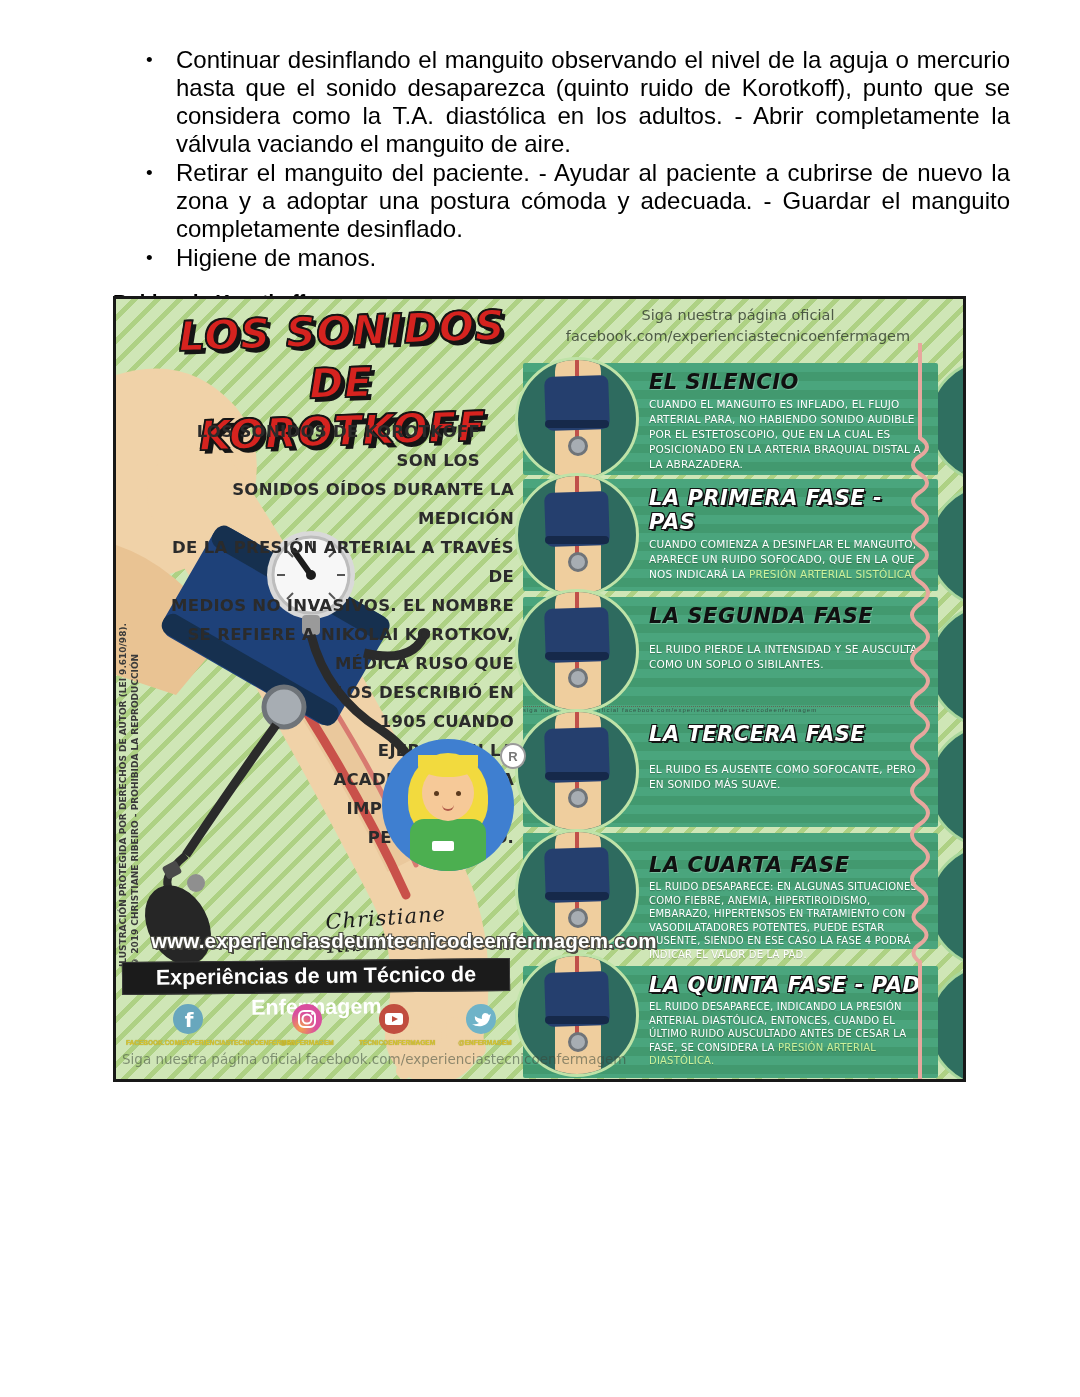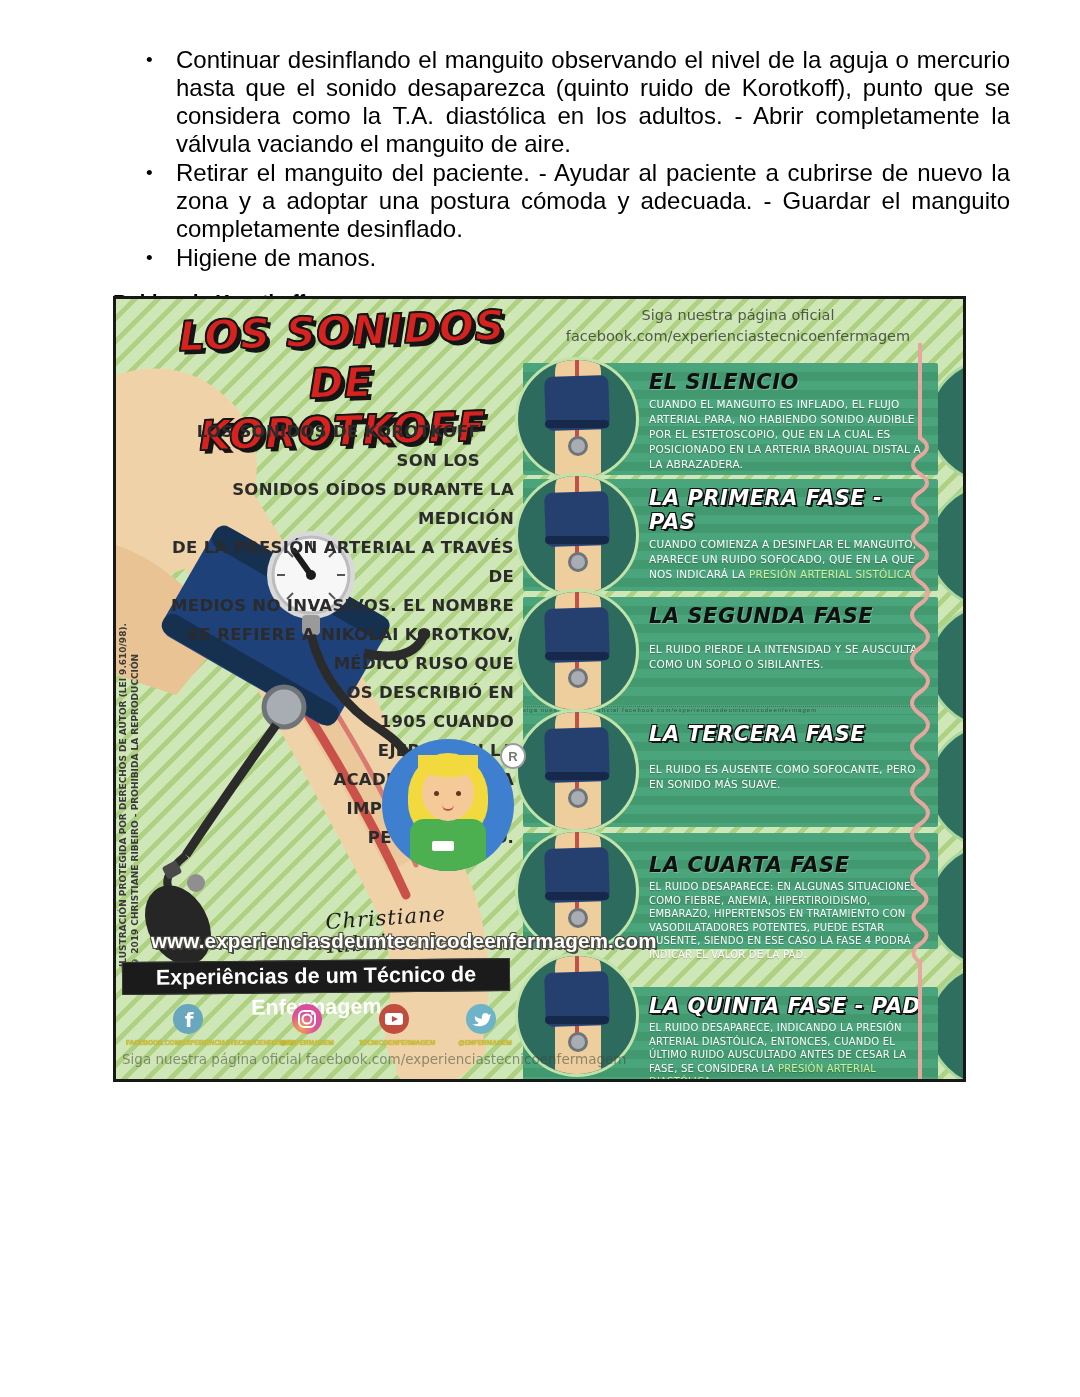--- a/index.html
+++ b/index.html
@@ -91,21 +91,21 @@
   .t-black{color:#101010;text-shadow:1px 1px 0 rgba(255,255,255,.25);}
   .t-white{color:#fff;text-shadow:2px 2px 0 #141414,-1px -1px 0 #141414,1px -1px 0 #141414,-1px 1px 0 #141414;}
   .band .band-body{font-family:"DejaVu Sans", sans-serif;font-size:10.5px;line-height:15px;
     color:#fff;letter-spacing:.2px;text-shadow:0 1px 1px rgba(0,0,0,.25);}
   .band .hl{color:#cdf29a;}
   .sec0{top:64px;height:112px;}
   .sec1{top:180px;height:112px;}
   .sec2{top:298px;height:124px;}
   .sec3{top:416px;height:112px;}
   .sec4{top:534px;height:116px;}
-  .sec5{top:688px;height:97px;}
+  .sec5{top:667px;height:112px;}
   .sec4.band{padding-top:20px;}
   .sec4 .band-body,.sec5 .band-body{font-size:10px;line-height:13.5px;}
 
   .sec-circle{position:absolute;left:399px;width:124px;height:124px;border-radius:50%;
     background:#2e6b5f;border:3px solid #bfe3a8;overflow:hidden;z-index:4;box-sizing:border-box;}
   .cc-arm{position:absolute;left:37px;top:-8px;width:46px;height:140px;background:#efce9e;border-radius:20px;}
   .cc-cuff{position:absolute;left:27px;top:16px;width:64px;height:54px;background:#253f6e;border-radius:8px;transform:rotate(-2deg);}
   .cc-cuff-shade{position:absolute;left:27px;top:60px;width:64px;height:8px;background:#16294a;border-radius:4px;}
   .cc-artery{position:absolute;left:57px;top:-4px;width:4px;height:84px;background:#c0504a;}
   .cc-steth{position:absolute;left:50px;top:76px;width:20px;height:20px;border-radius:50%;
@@ -185,21 +185,21 @@
 
   <div class="ig-title l1">LOS SONIDOS</div>
   <div class="ig-title l2">DE KOROTKOFF</div>
 
   <div class="intro">
     <div class="il0">LOS SONIDOS DE KOROTKOFF SON LOS</div>
     <div>SONIDOS OÍDOS DURANTE LA MEDICIÓN</div>
     <div>DE LA PRESIÓN ARTERIAL A TRAVÉS DE</div>
     <div>MEDIOS NO INVASIVOS. EL NOMBRE</div>
     <div>SE REFIERE A NIKOLAI KOROTKOV,</div>
-    <div>MÉDICO RUSO QUE</div>
+    <div>MÉDICA RUSO QUE</div>
     <div>LOS DESCRIBIÓ EN</div>
     <div>1905 CUANDO</div>
     <div>EJERCÍA EN LA</div>
     <div>ACADEMIA MÉDICA</div>
     <div>IMPERIAL DE SAN</div>
     <div>PETERSBURGO.</div>
   </div>
 
   <div class="copyright-v">
     <div>ILUSTRACIÓN PROTEGIDA POR DERECHOS DE AUTOR (LEI 9.610/98).</div>

